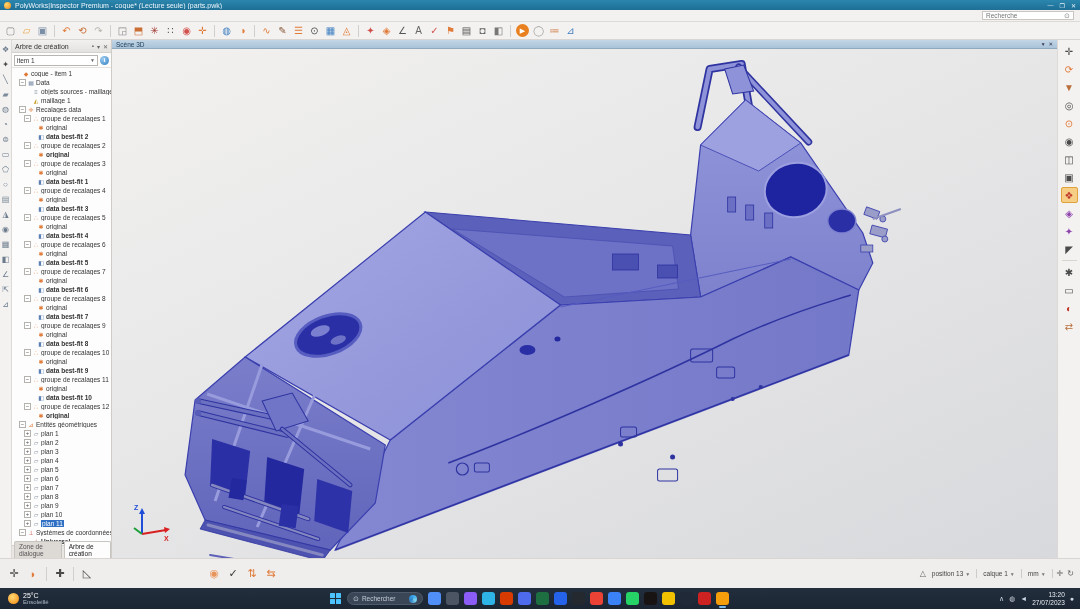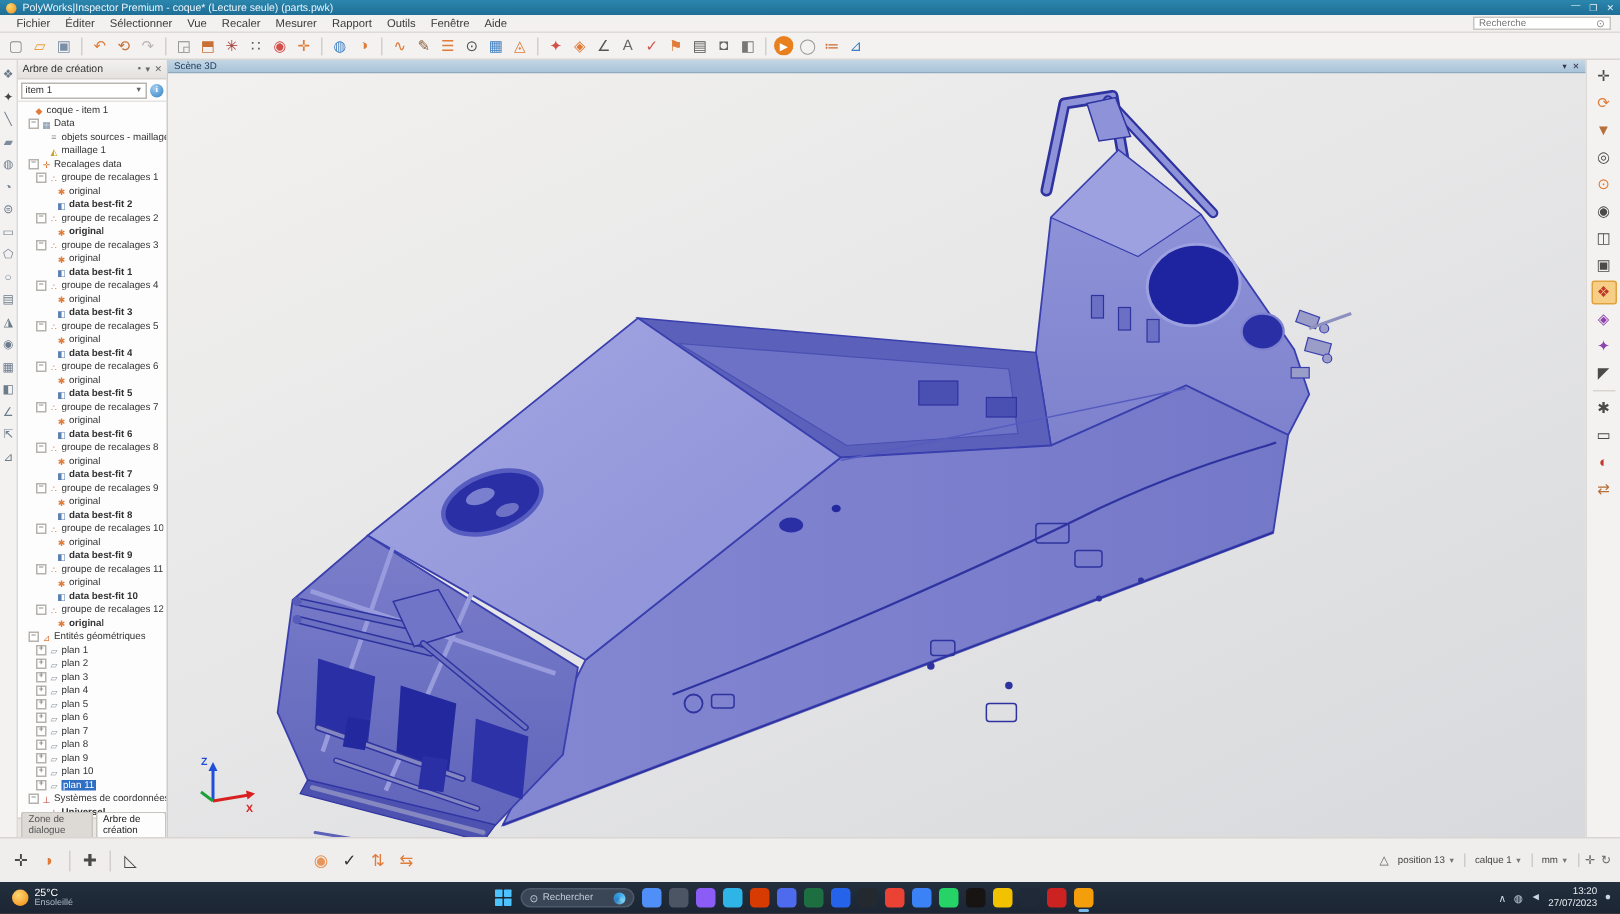--- a/index.html
+++ b/index.html
@@ -109,32 +109,20 @@
     <span class="app-logo"></span>
     <span class="title">PolyWorks|Inspector Premium - coque* (Lecture seule) (parts.pwk)</span>
     <span class="win-controls">
       <span>—</span>
       <span>❐</span>
       <span>✕</span>
     </span>
   </div>
 
   <div class="menubar">
-    <span style="display:flex">
-        <span class="menu">Fichier</span>
-        <span class="menu">Éditer</span>
-        <span class="menu">Sélectionner</span>
-        <span class="menu">Vue</span>
-        <span class="menu">Recaler</span>
-        <span class="menu">Mesurer</span>
-        <span class="menu">Rapport</span>
-        <span class="menu">Outils</span>
-        <span class="menu">Fenêtre</span>
-        <span class="menu">Aide</span>
-      </span>
     <span class="menu-search">
       <input placeholder="Recherche" style="">
       <span class="mag">⊙</span>
     </span>
   </div>
 
   <div class="toolbar">
       <span class="tb-btn" style="color: rgb(138, 138, 138);">▢</span>
       <span class="tb-btn" style="color: rgb(232, 163, 61);">▱</span>
       <span class="tb-btn" style="color: rgb(122, 143, 166);">▣</span>

